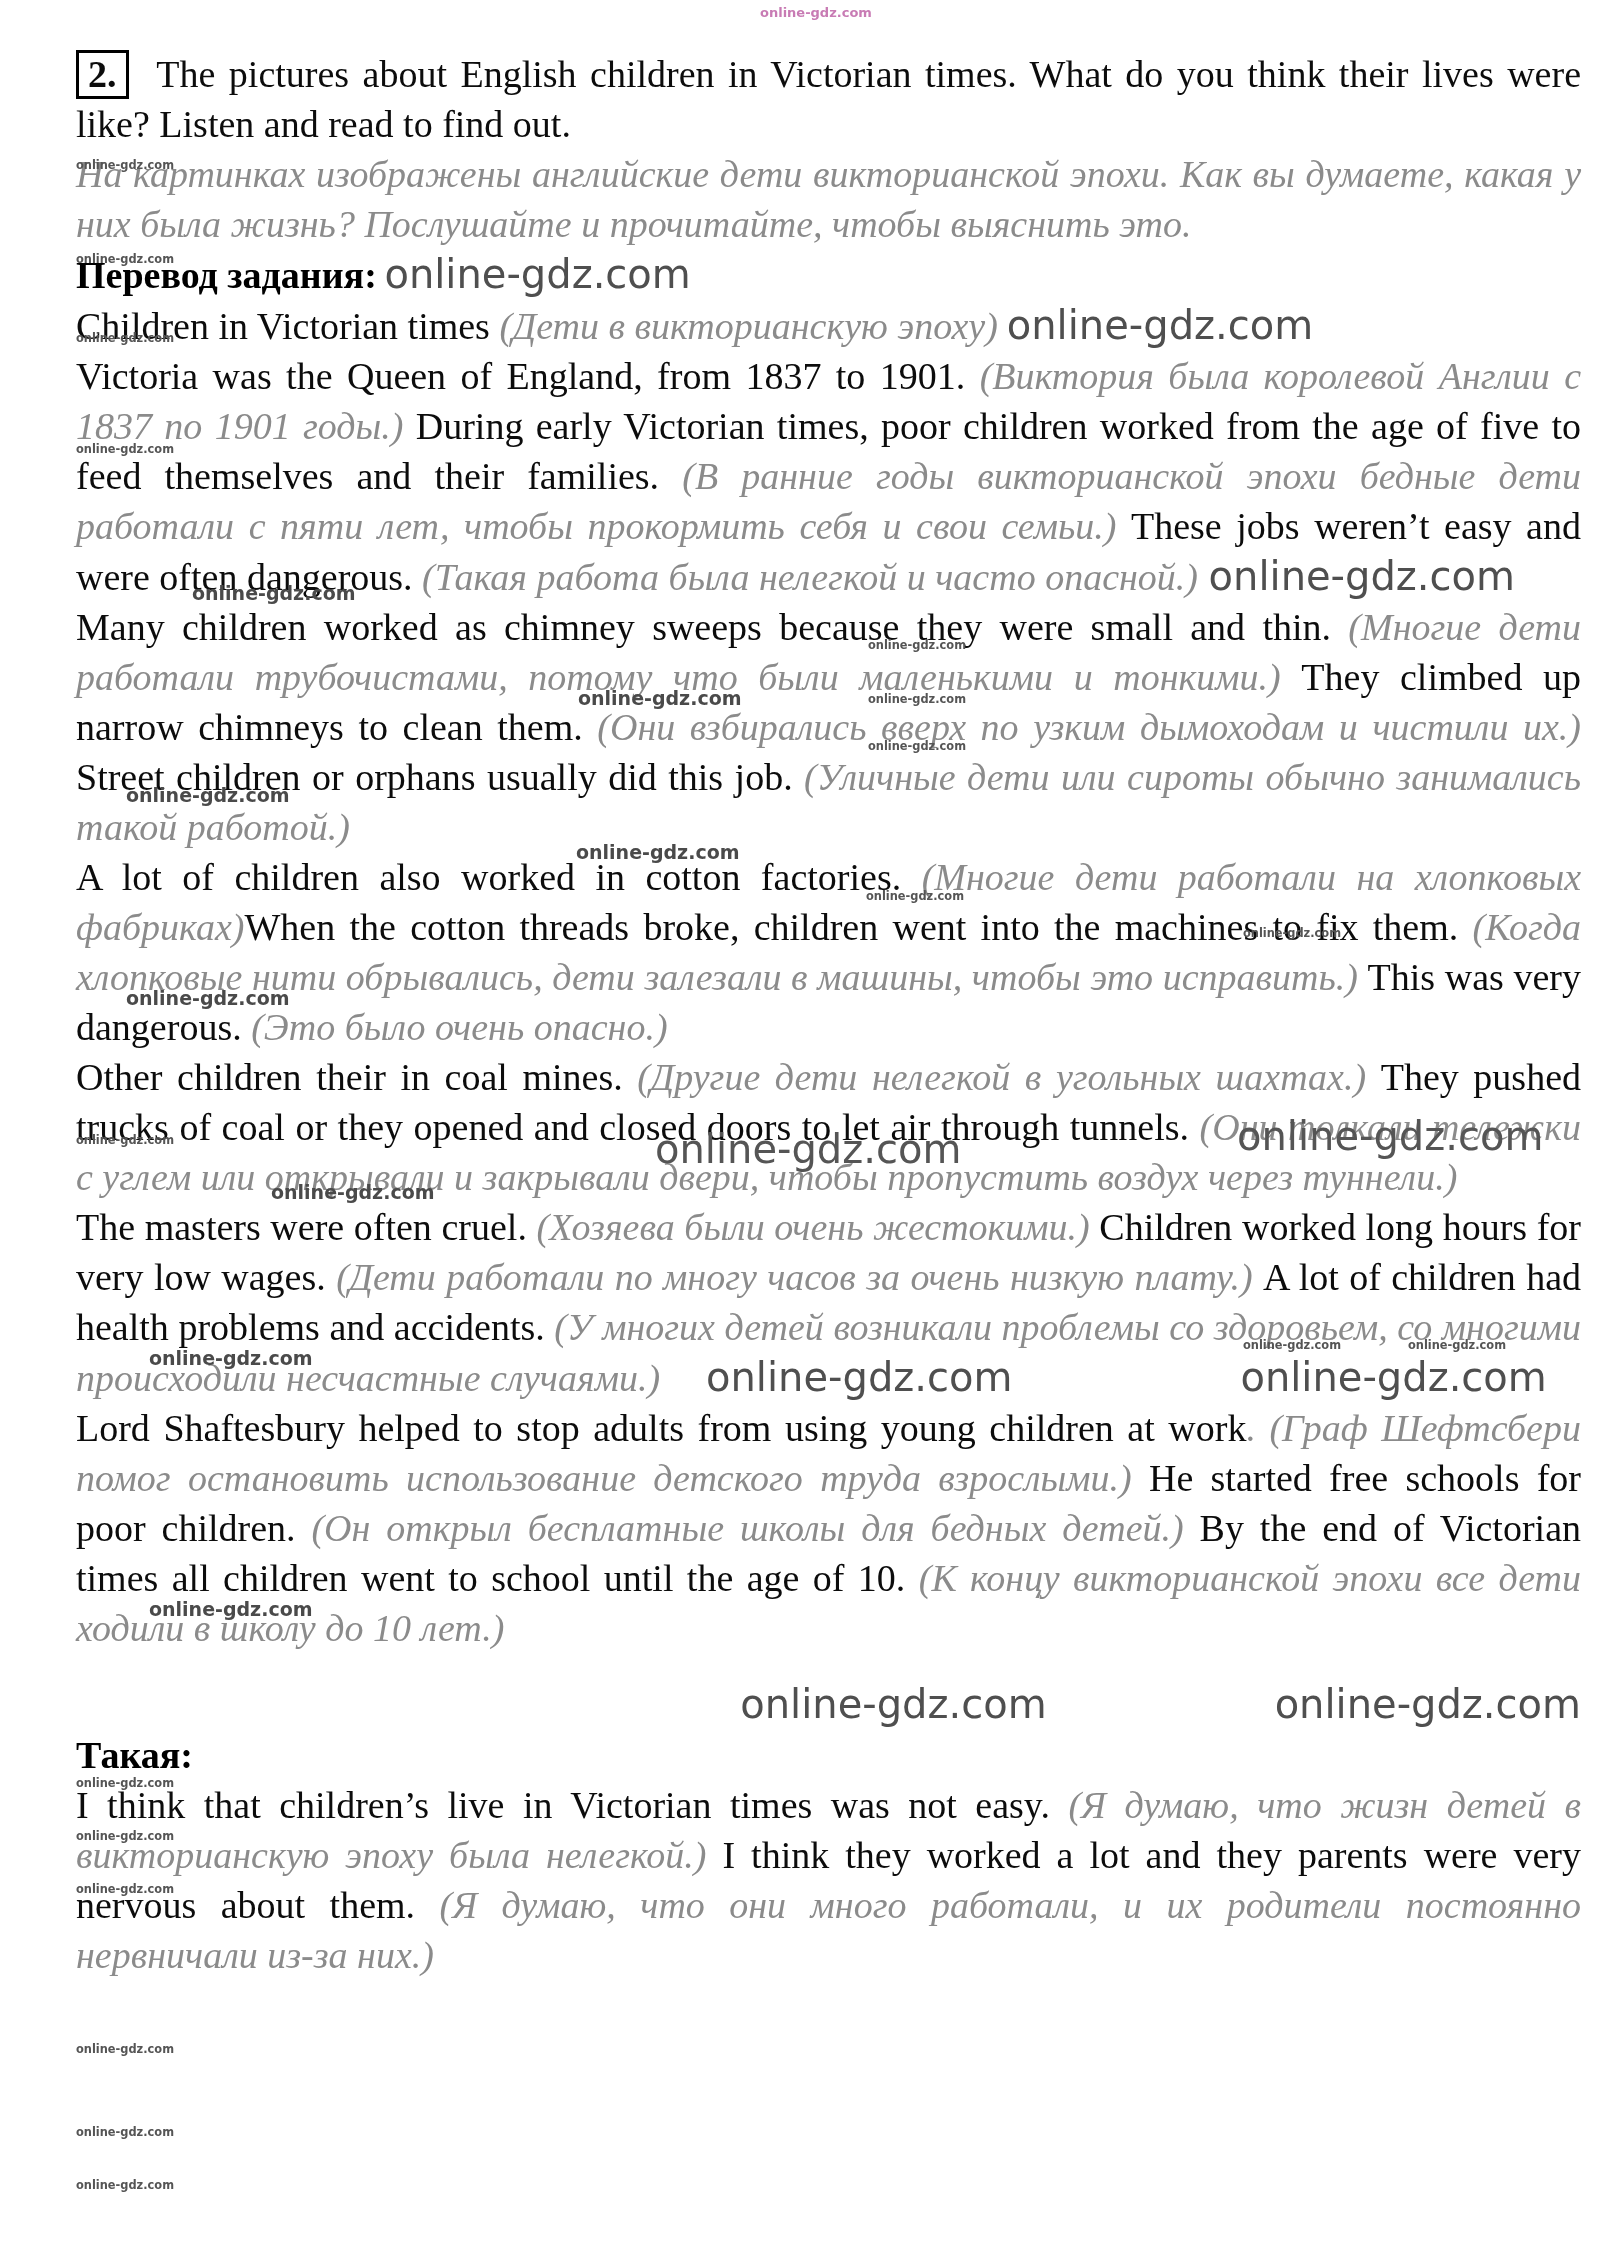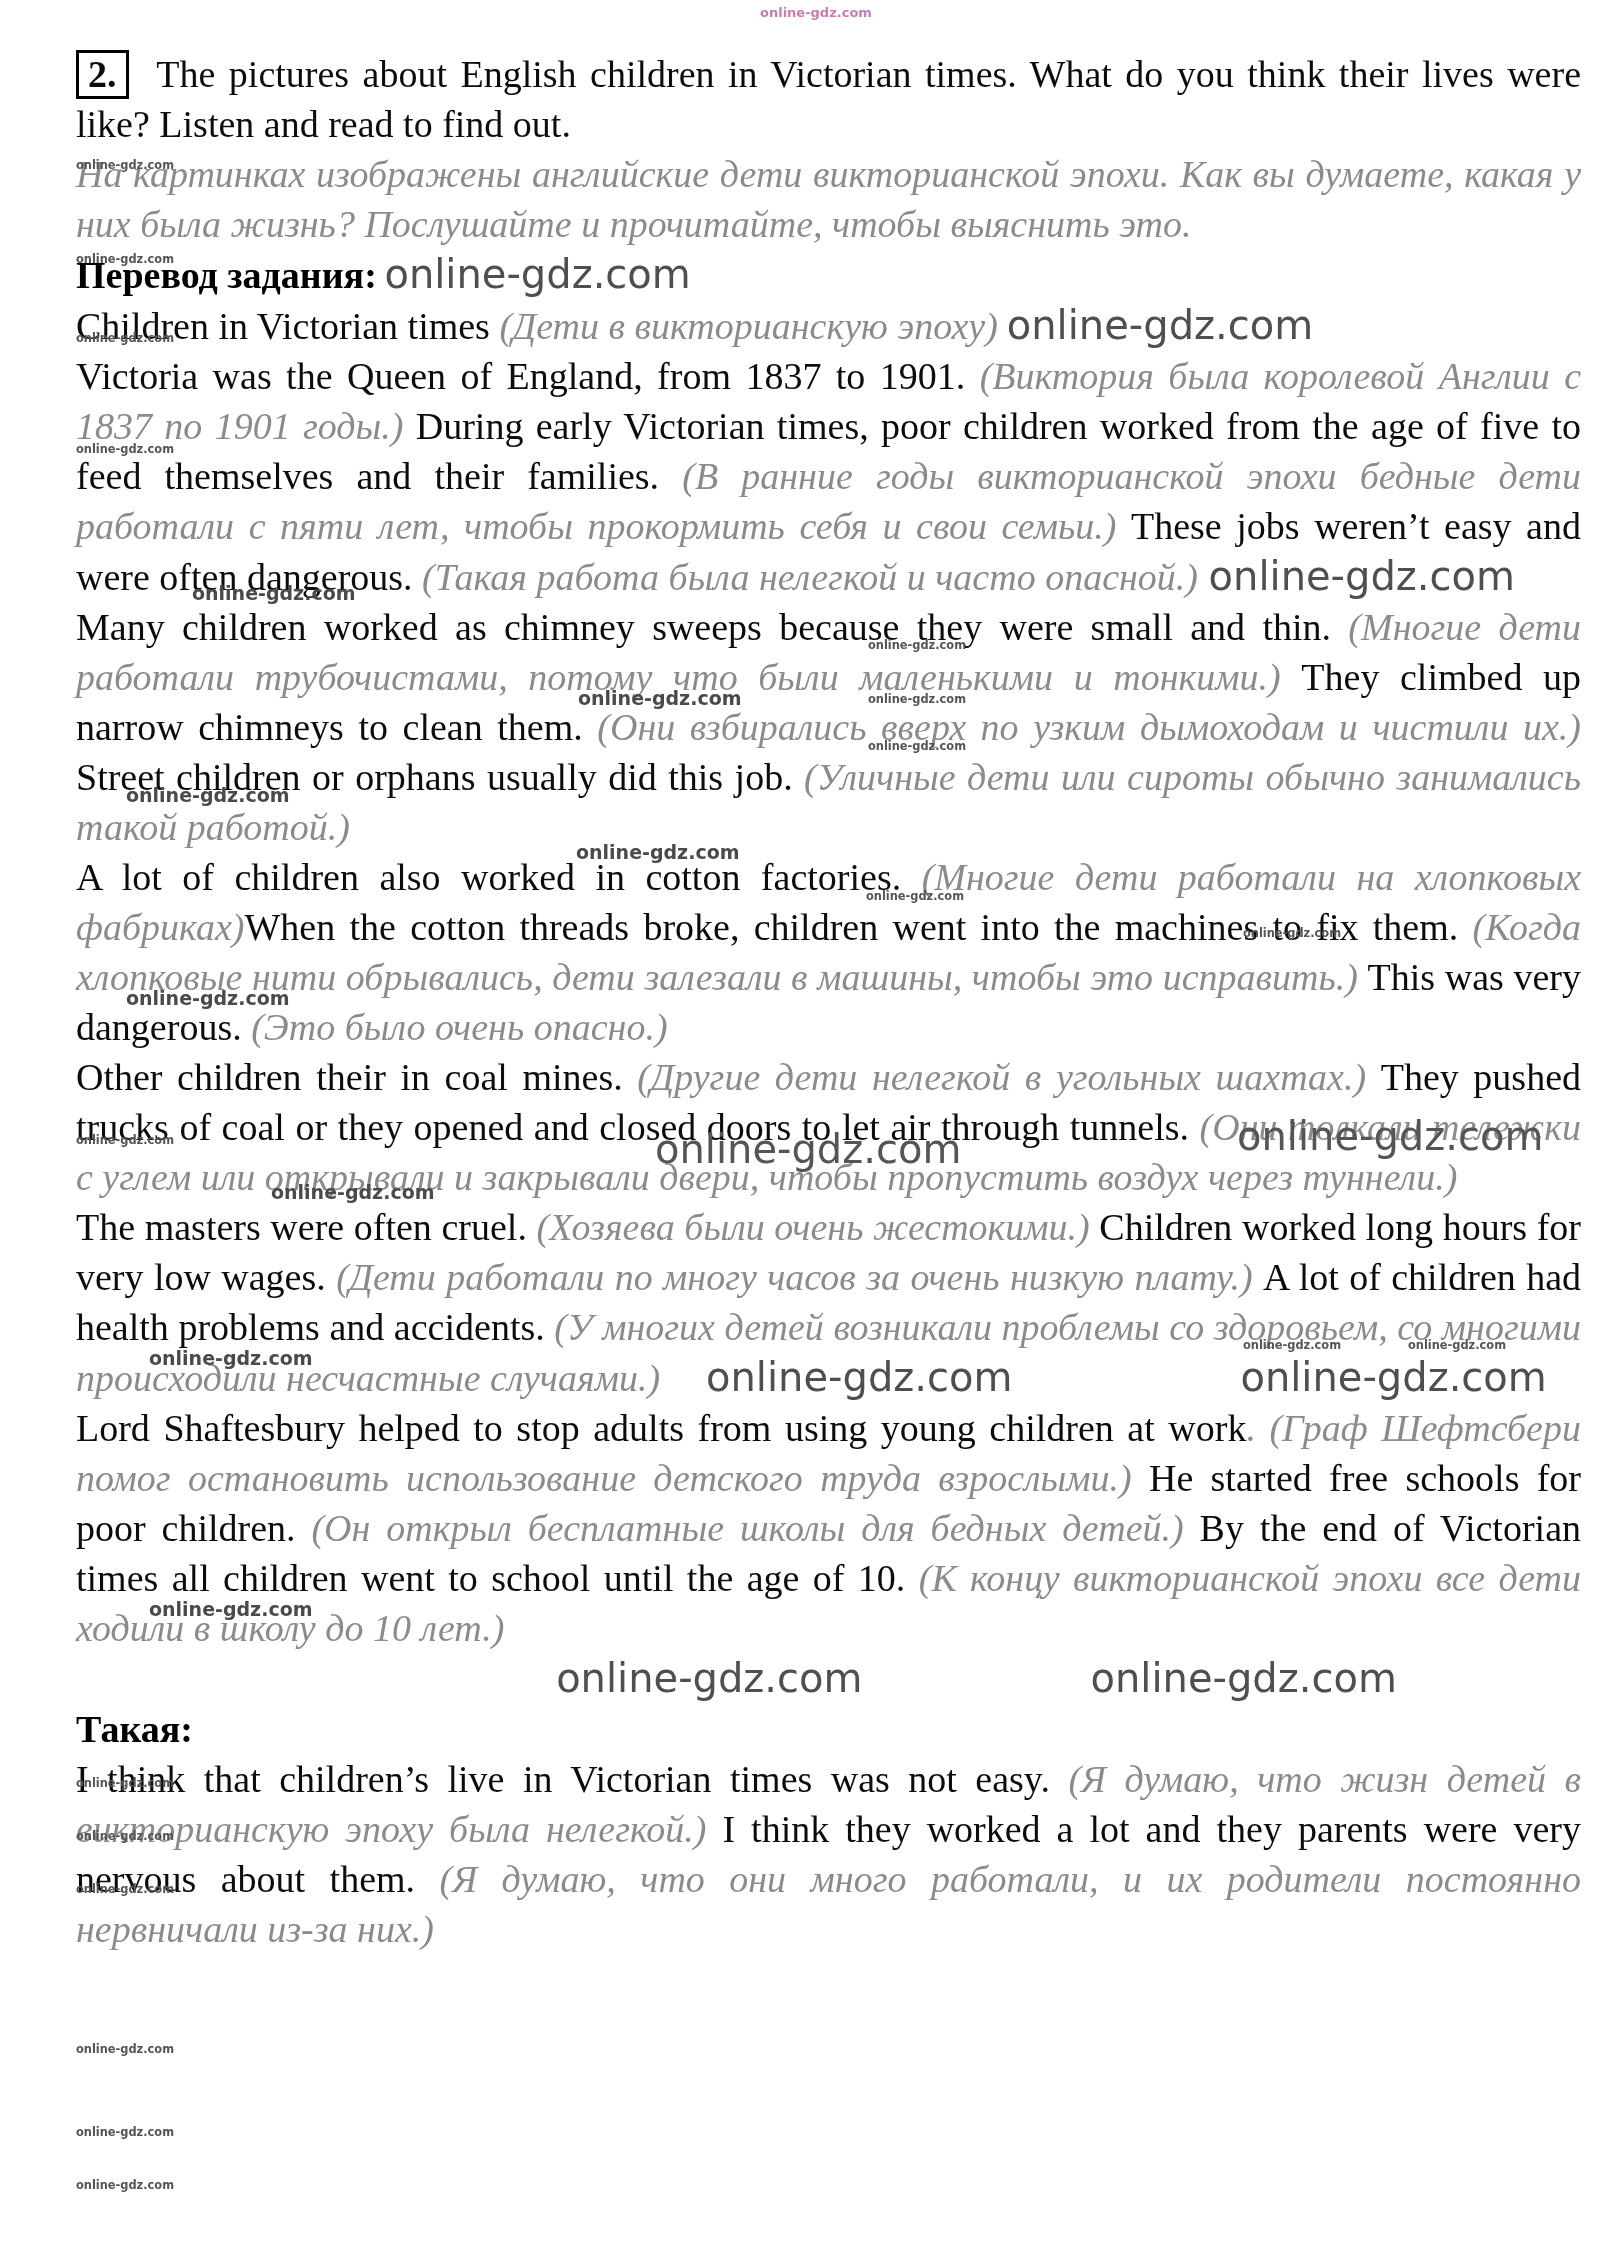--- a/index.html
+++ b/index.html
@@ -36,21 +36,21 @@
   .seg-en { color: #0c0c0c; }
   .seg-ru { color: #8b8b8b; font-style: italic; font-family: Liberation Serif, serif; }
   .seg-h  { color: #000; font-weight: bold; }
   .seg-wm {
     color: #4f4f4f;
     font-family: "DejaVu Sans", sans-serif;
     font-size: 40px;
     font-style: normal;
     white-space: nowrap;
   }
-  .wmrow { text-align: center; }
+  .wmrow { text-align: right; margin-top: 26px; }
   .wm-float {
     position: absolute;
     font-family: "DejaVu Sans", sans-serif;
     white-space: nowrap;
     z-index: 3;
   }
   .wm-top   { font-size: 13px; color: #c87bb4; font-weight: bold; }
   .wm-tiny  { font-size: 11.4px; color: #555555; font-weight: bold; }
   .wm-small { font-size: 19px; color: #4a4a4a; font-weight: bold; }
   .wm-big   { font-size: 40px; color: #555555; font-weight: normal; }

